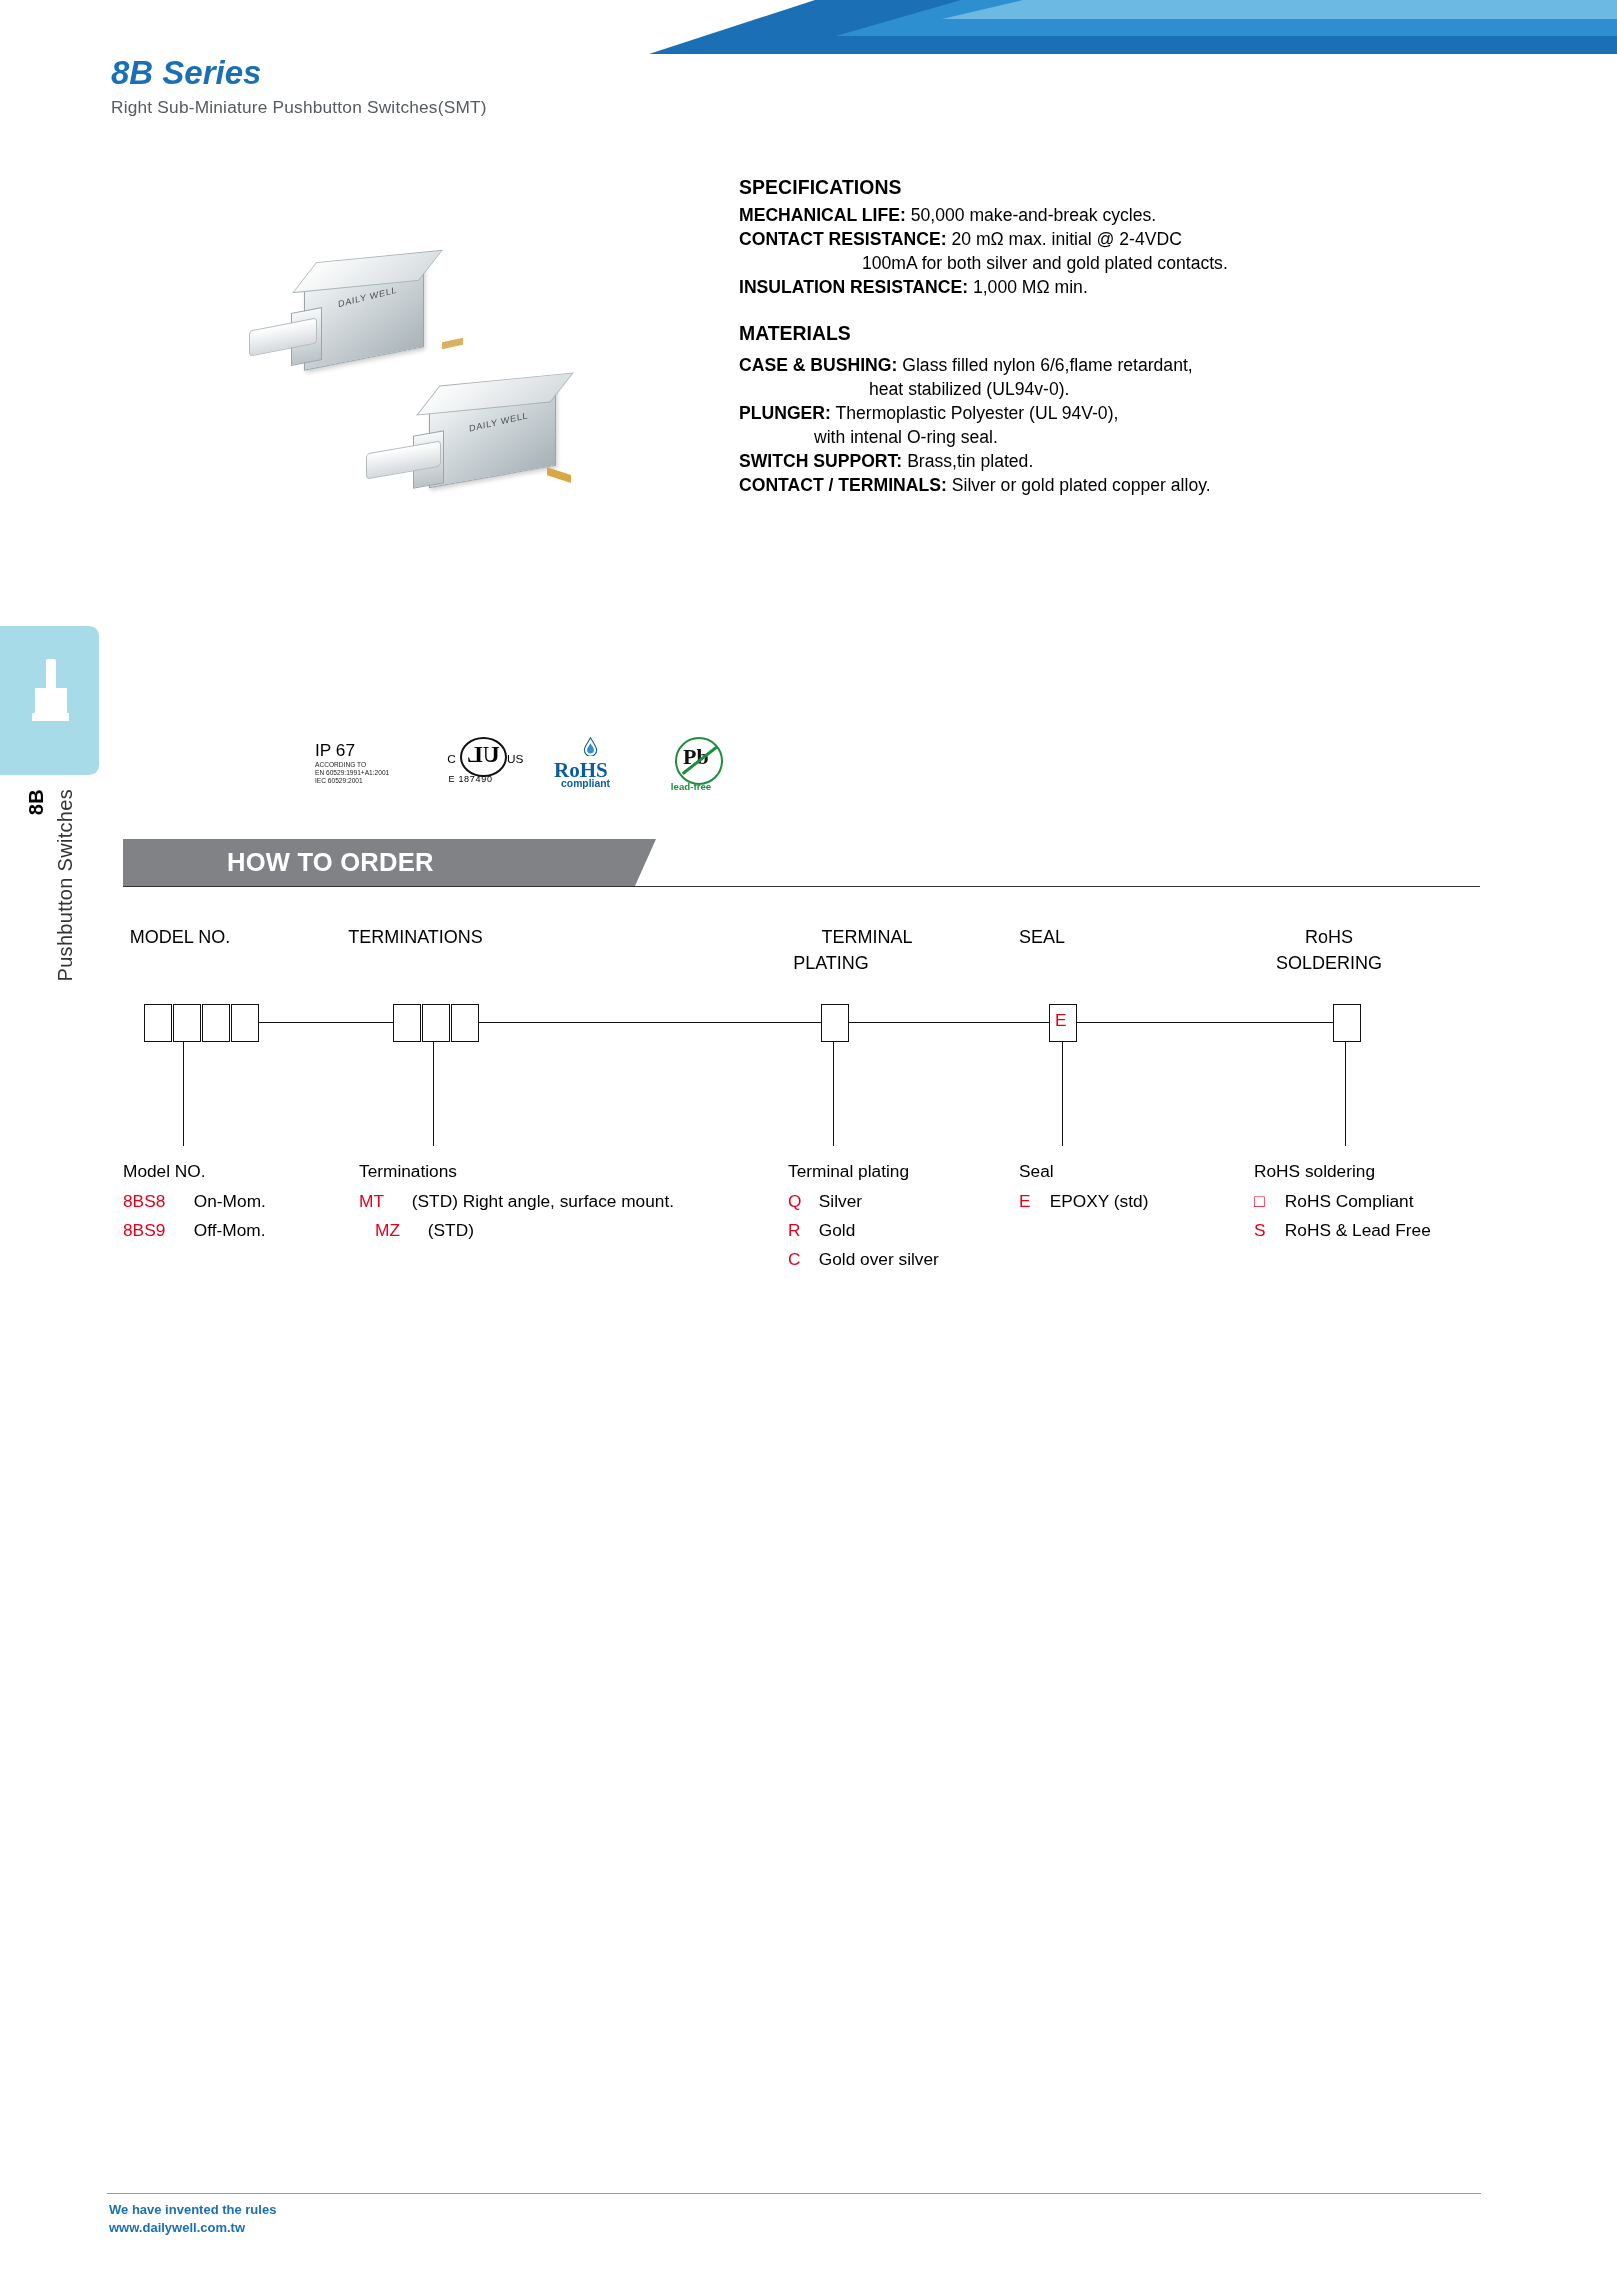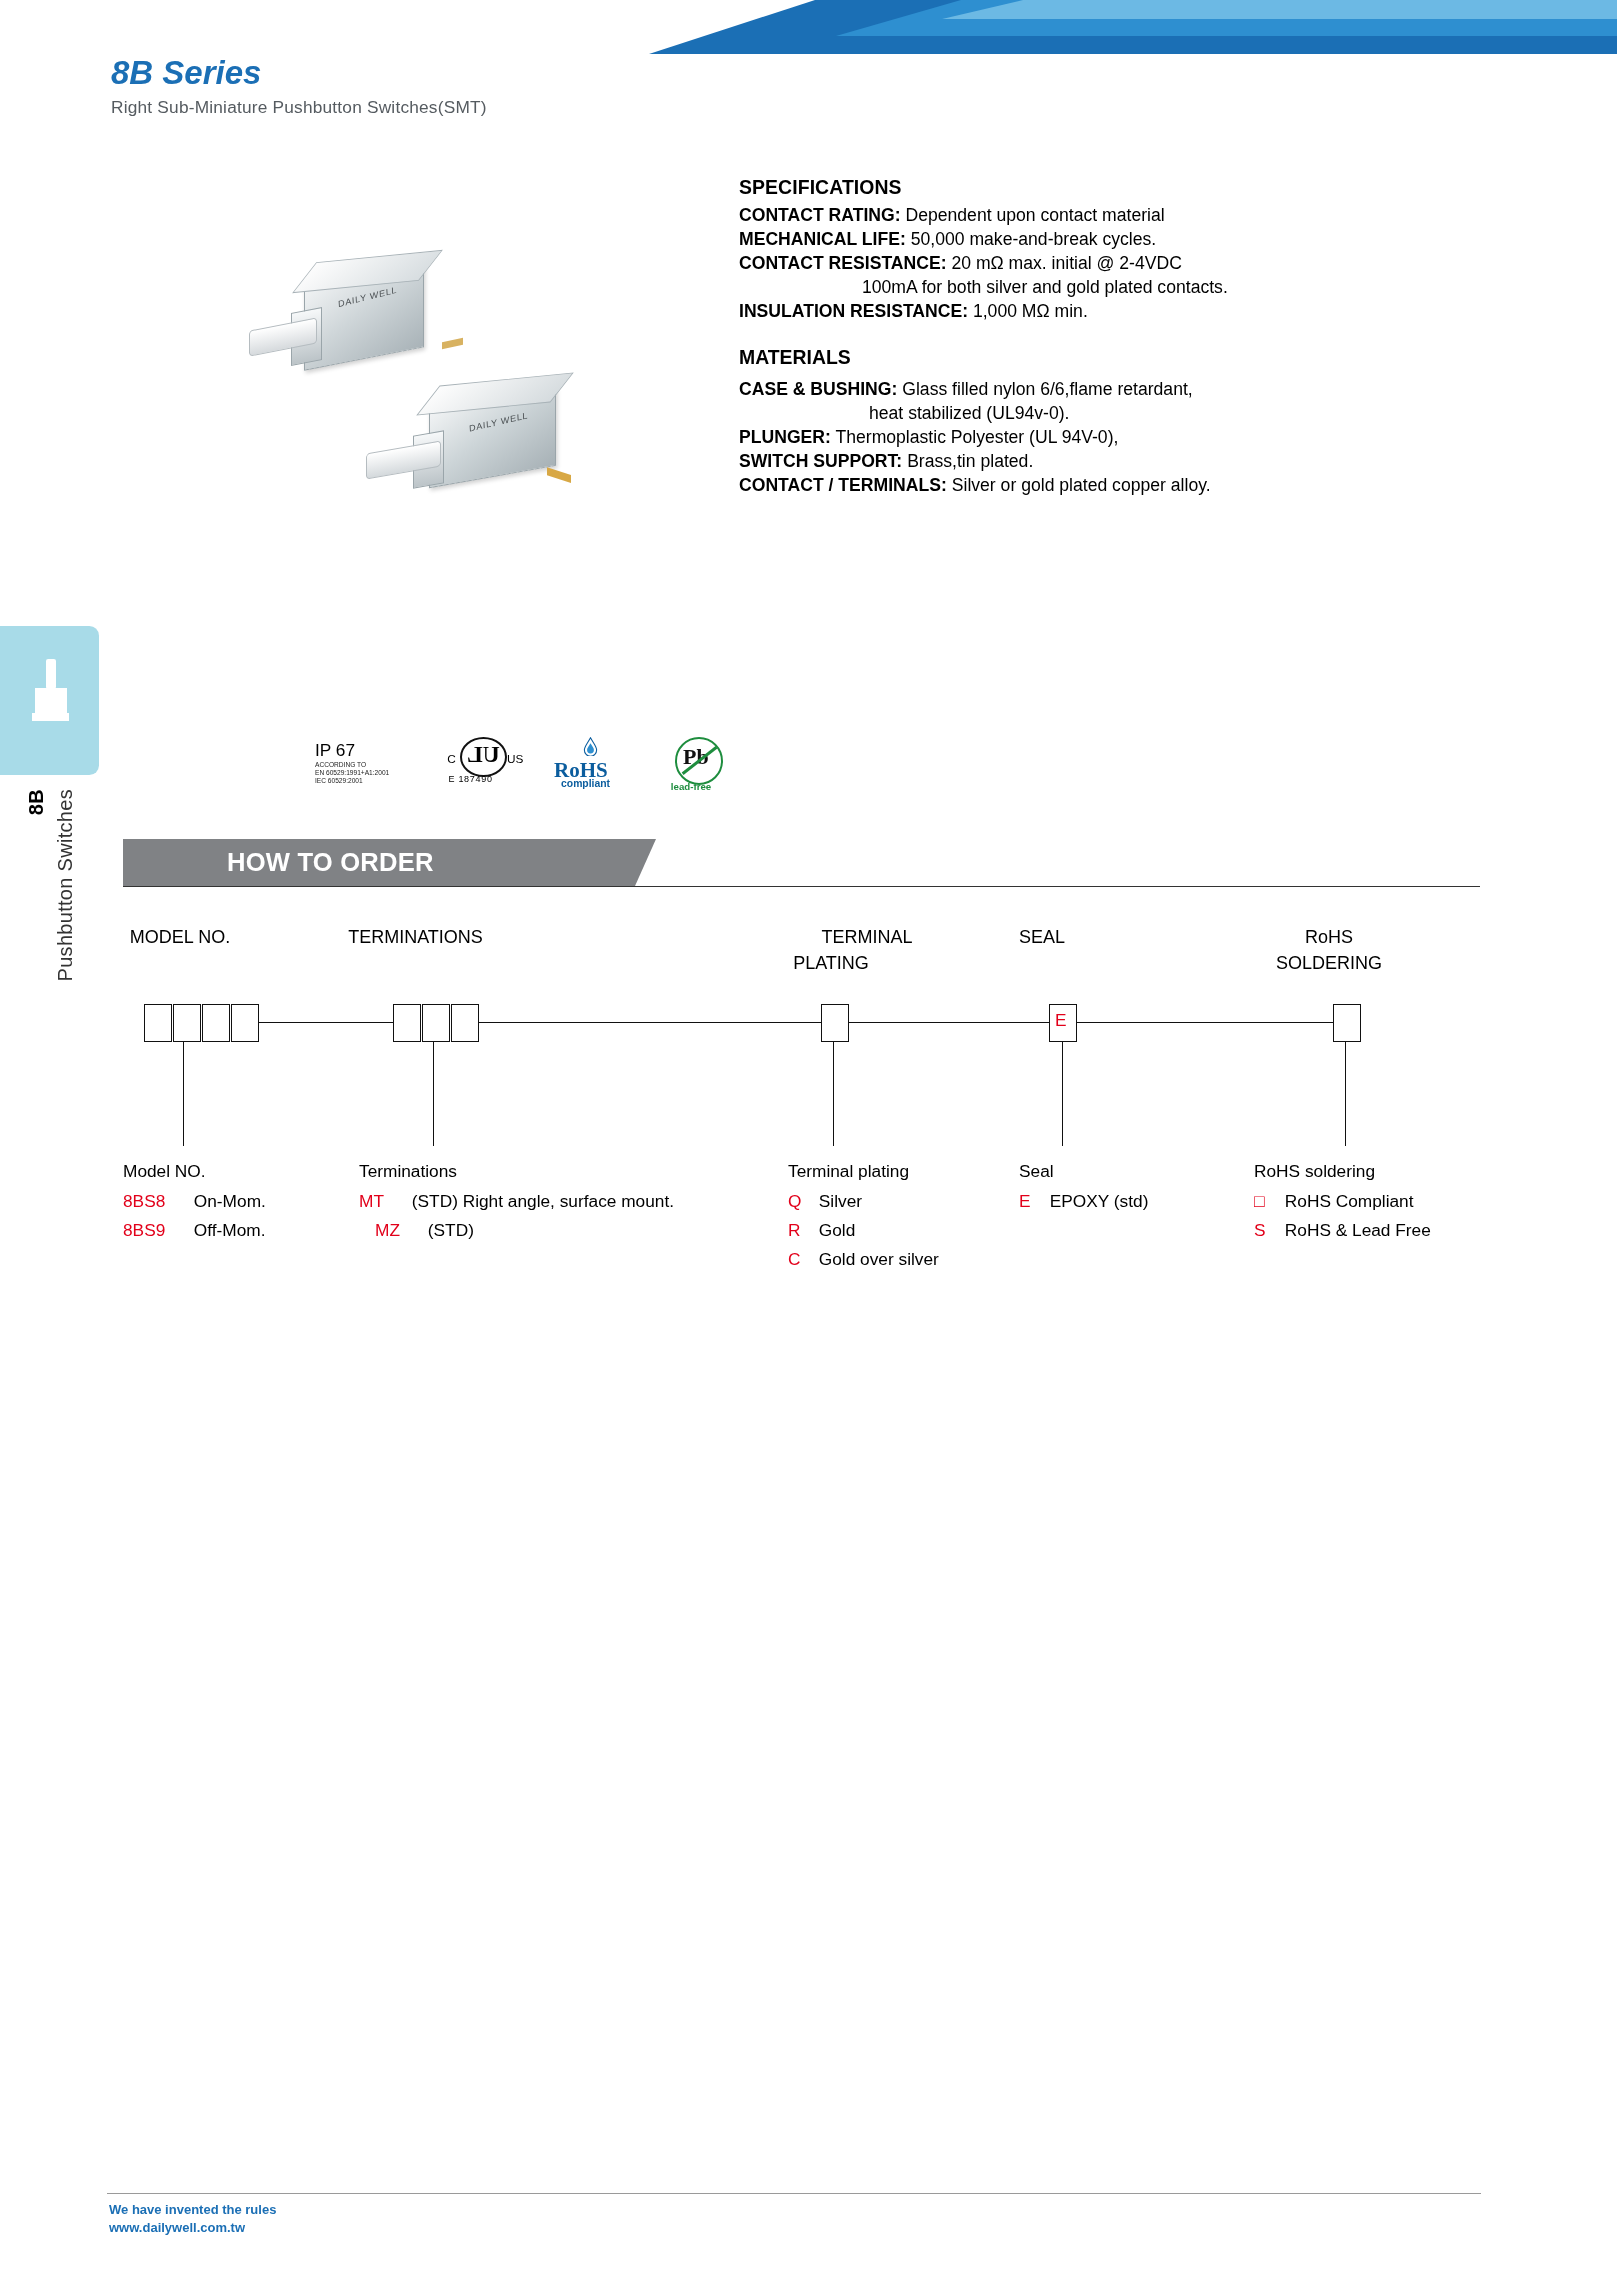--- a/index.html
+++ b/index.html
@@ -457,24 +457,20 @@
     <div class="bushing"></div>
     <div class="plunger"></div>
     <div class="lead"></div>
     <div class="text">DAILY WELL</div>
   </div>
 </div>
 
 <div class="specs">
   <div class="spec-head">SPECIFICATIONS</div>
 
-  <div class="spec-line">
-    <b>CONTACT RATING:</b>
-    <span>Dependent upon contact material</span>
-  </div>
 
   <div class="spec-line">
     <b>MECHANICAL LIFE:</b>
     <span>50,000 make-and-break cycles.</span>
   </div>
 
   <div class="spec-line">
     <b>CONTACT RESISTANCE:</b>
     <span>20 mΩ max. initial @ 2-4VDC</span>
   </div>
@@ -492,20 +488,21 @@
   <div class="spec-line">
     <b>CASE &amp; BUSHING:</b>
     <span>Glass filled nylon 6/6,flame retardant,</span>
   </div>
   <div class="spec-line indent-3">heat stabilized (UL94v-0).</div>
 
   <div class="spec-line">
     <b>PLUNGER:</b>
     <span>Thermoplastic Polyester (UL 94V-0),</span>
   </div>
+  <div class="spec-line indent-2">with intenal O-ring seal.</div>
 
   <div class="spec-line">
     <b>SWITCH  SUPPORT:</b>
     <span>Brass,tin plated.</span>
   </div>
 
   <div class="spec-line">
     <b>CONTACT / TERMINALS:</b>
     <span>Silver or gold plated copper alloy.</span>
   </div>

